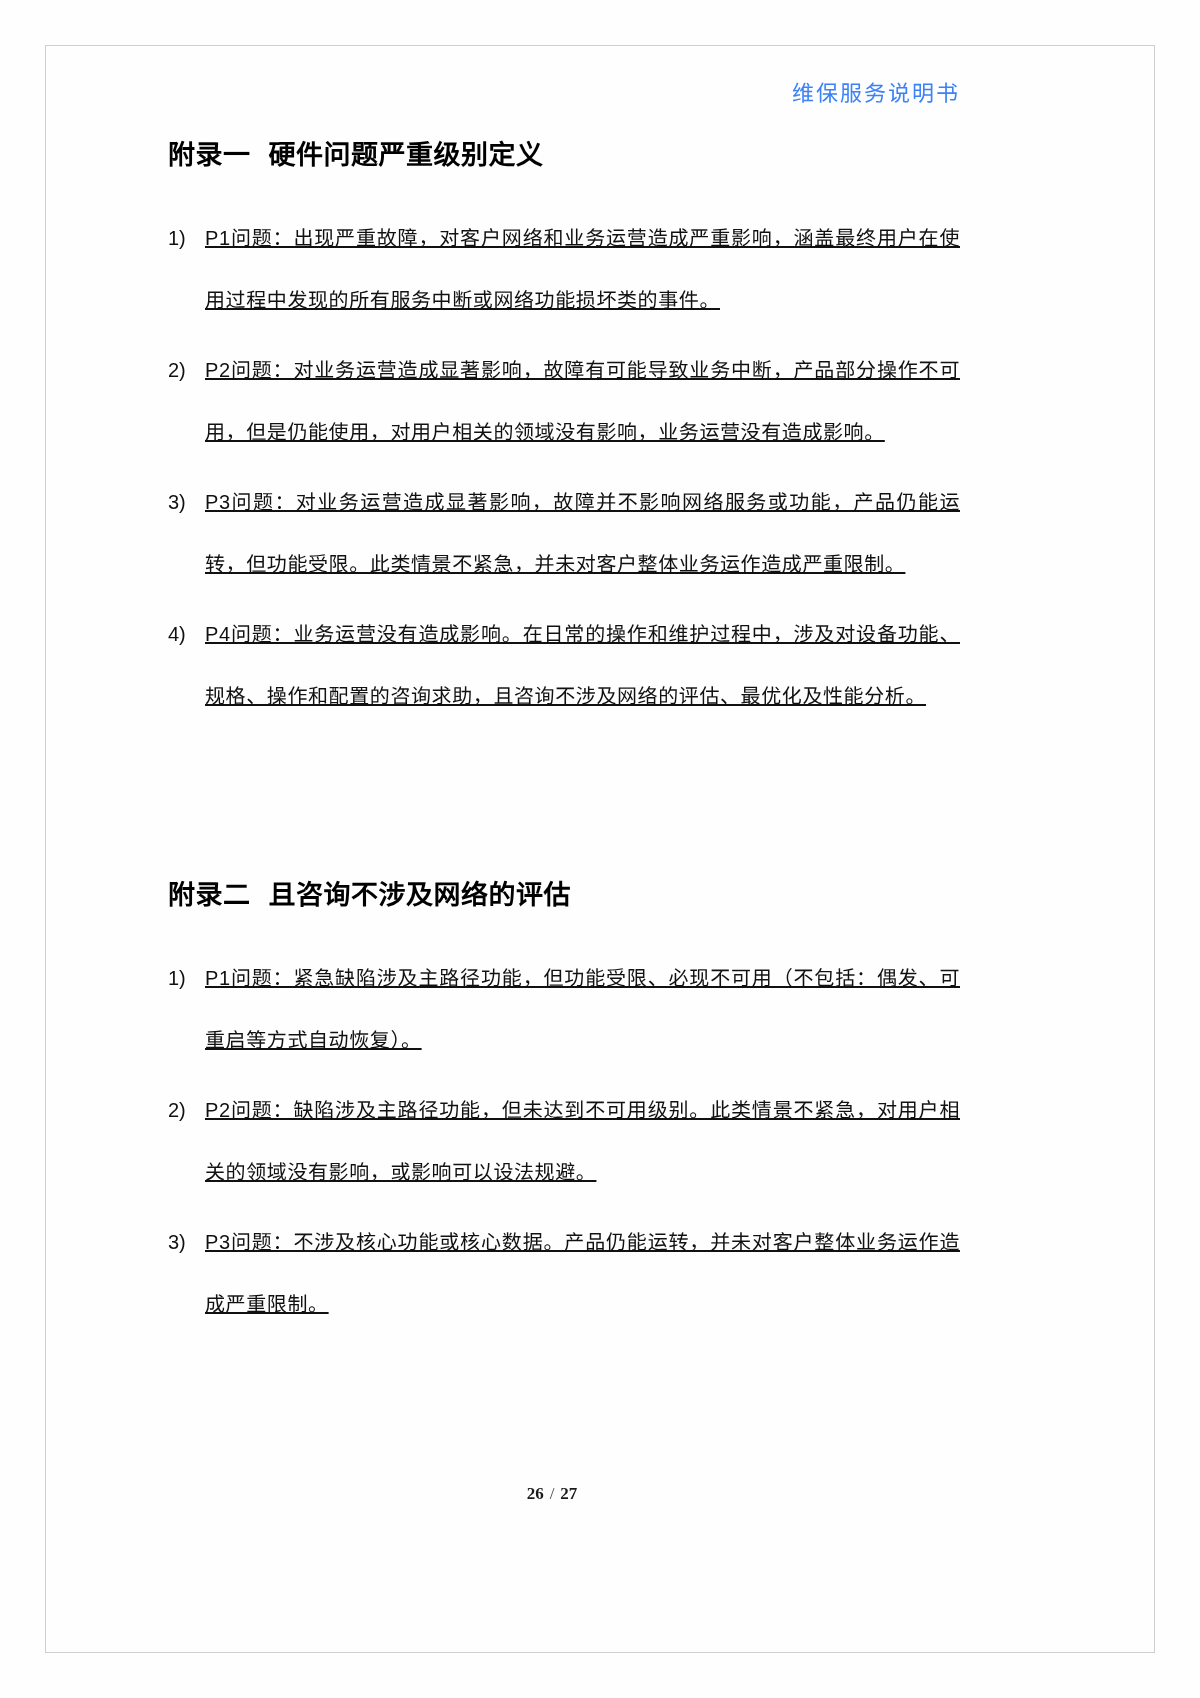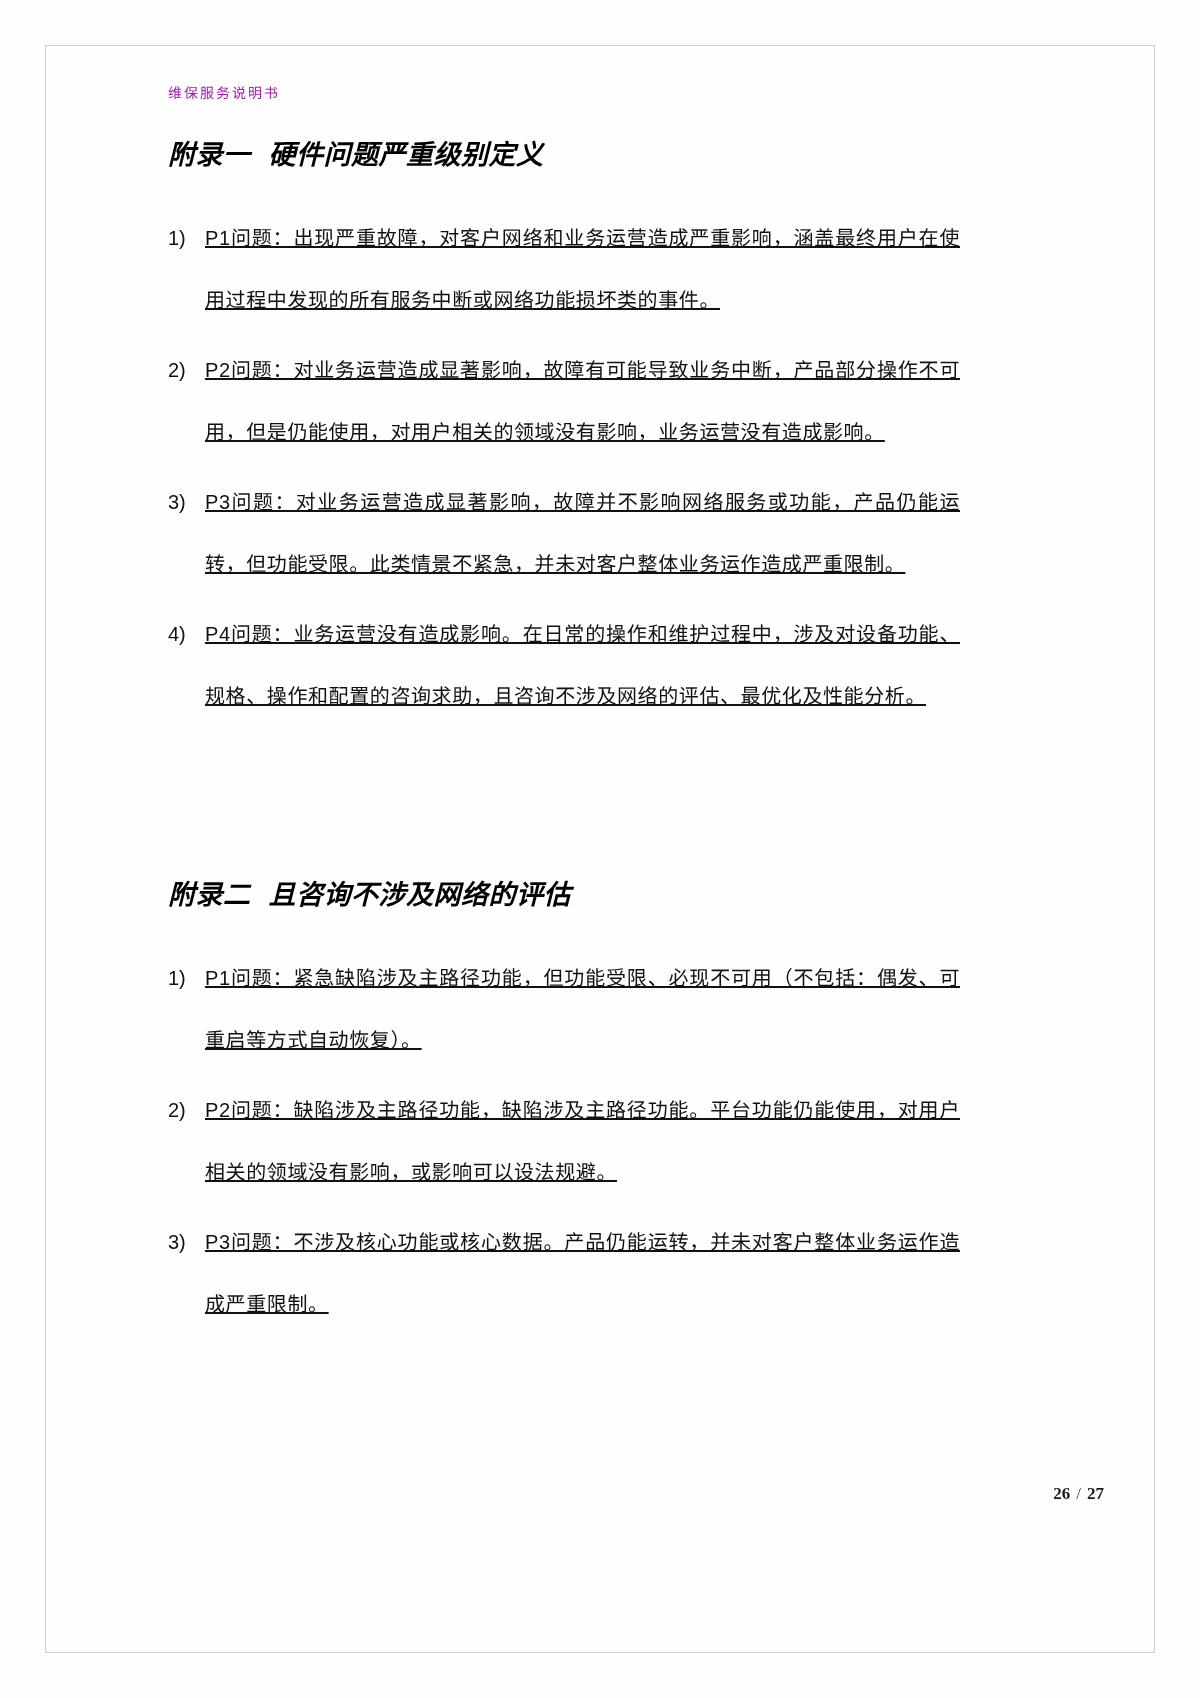--- a/index.html
+++ b/index.html
@@ -26,36 +26,35 @@
     pointer-events: none;
   }
   .content {
     position: absolute;
     left: 168px;
     top: 45px;
     width: 792px;
   }
   .doc-header {
     padding-top: 38px;
-    text-align: left;
+    text-align: right;
     font-family: "Liberation Serif", "DejaVu Serif", serif;
-    font-size: 14px;
+    font-size: 22px;
     line-height: 22px;
     letter-spacing: 2px;
-    color: #a21caf;
+    color: #3b82f6;
   }
   .section-title {
     margin-top: 32px;
     font-size: 27px;
     line-height: 36px;
     font-weight: 700;
     word-spacing: 10px;
     letter-spacing: 0.5px;
     color: #000;
-    font-style: italic;
   }
   .section + .section {
     margin-top: 150px;
   }
   .item-list {
     margin-top: 34px;
   }
   .list-item {
     display: flex;
     align-items: flex-start;
@@ -72,21 +71,21 @@
     flex: 1;
     text-align: justify;
     letter-spacing: 0.6px;
     text-decoration: underline;
   }
   .doc-footer {
     position: absolute;
     left: 0;
     top: 1483px;
     width: 1104px;
-    text-align: right;
+    text-align: center;
     font-family: "Liberation Serif", "DejaVu Serif", serif;
     font-size: 17px;
     line-height: 22px;
     color: #1a1a1a;
   }
   .doc-footer .num {
     font-weight: 700;
   }
   .doc-footer .sep {
     font-weight: 400;
@@ -132,21 +131,21 @@
   <section class="section">
     <h1 class="section-title">附录二 且咨询不涉及网络的评估</h1>
     <div class="item-list">
   <div class="list-item">
     <span class="item-num">1)</span>
     <span class="item-text">P1问题：紧急缺陷涉及主路径功能，但功能受限、必现不可用（不包括：偶发、可重启等方式自动恢复）。</span>
   </div>
 
   <div class="list-item">
     <span class="item-num">2)</span>
-    <span class="item-text">P2问题：缺陷涉及主路径功能，缺陷涉及主路径功能。平台功能仍能使用，对用户相关的领域没有影响，或影响可以设法规避。</span>
+    <span class="item-text">P2问题：缺陷涉及主路径功能，但未达到不可用级别。此类情景不紧急，对用户相关的领域没有影响，或影响可以设法规避。</span>
   </div>
 
   <div class="list-item">
     <span class="item-num">3)</span>
     <span class="item-text">P3问题：不涉及核心功能或核心数据。产品仍能运转，并未对客户整体业务运作造成严重限制。</span>
   </div>
 </div>
   </section>
 </main>
   </div>

